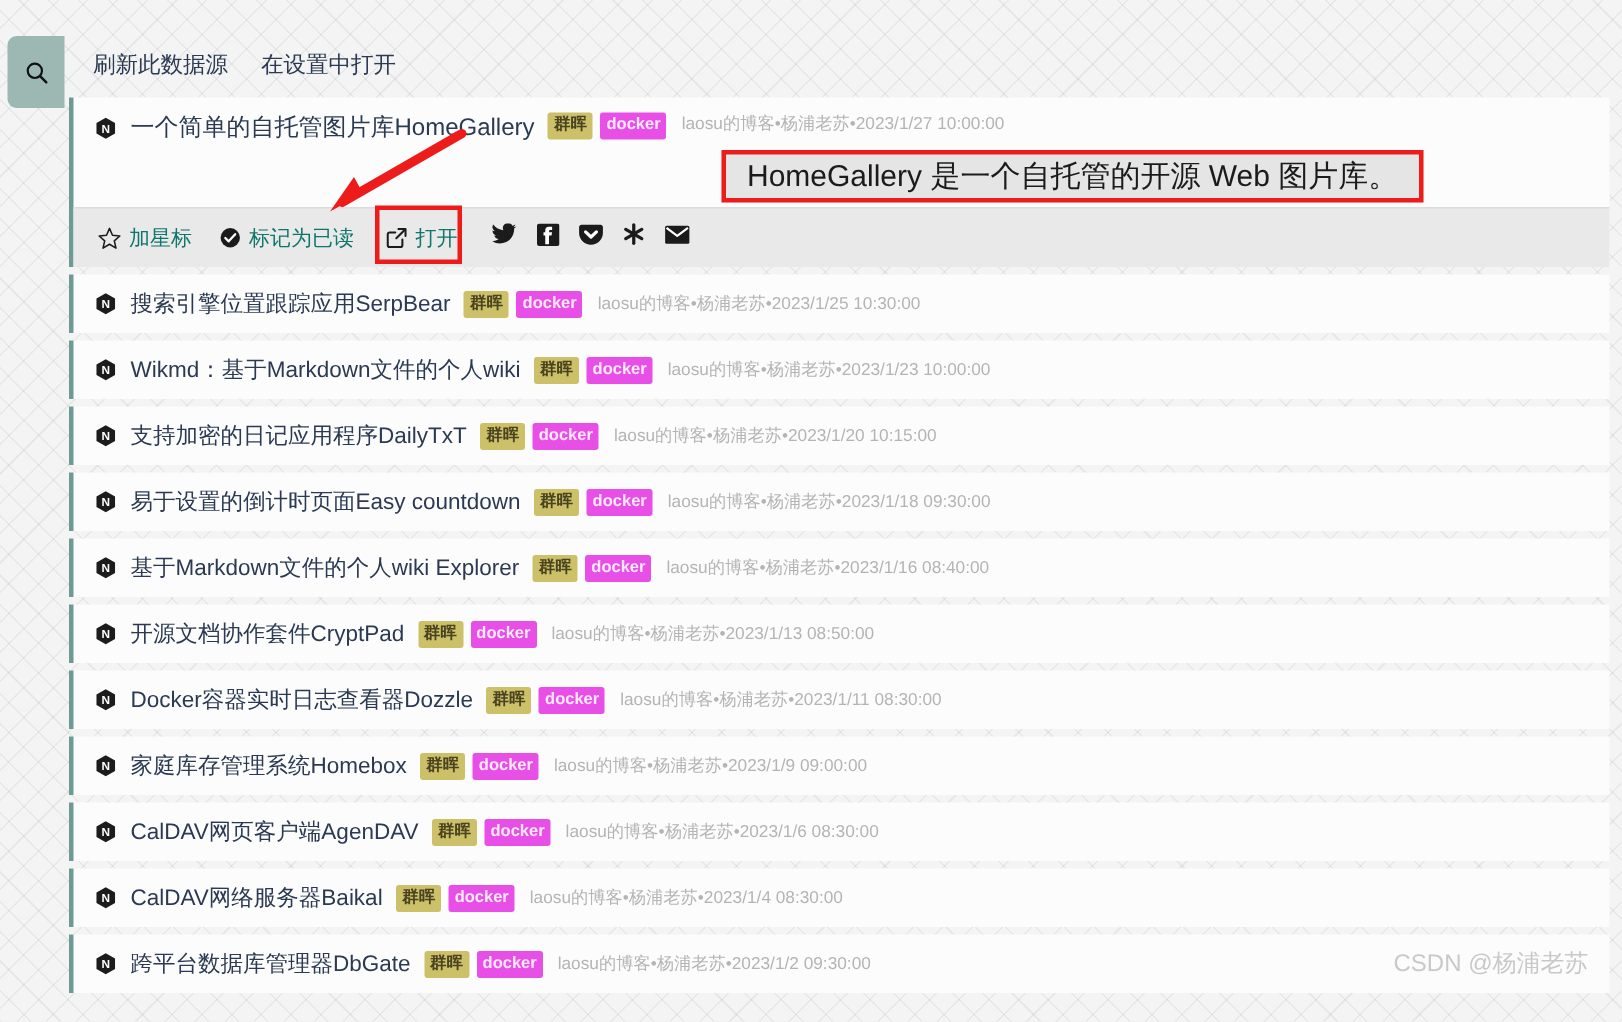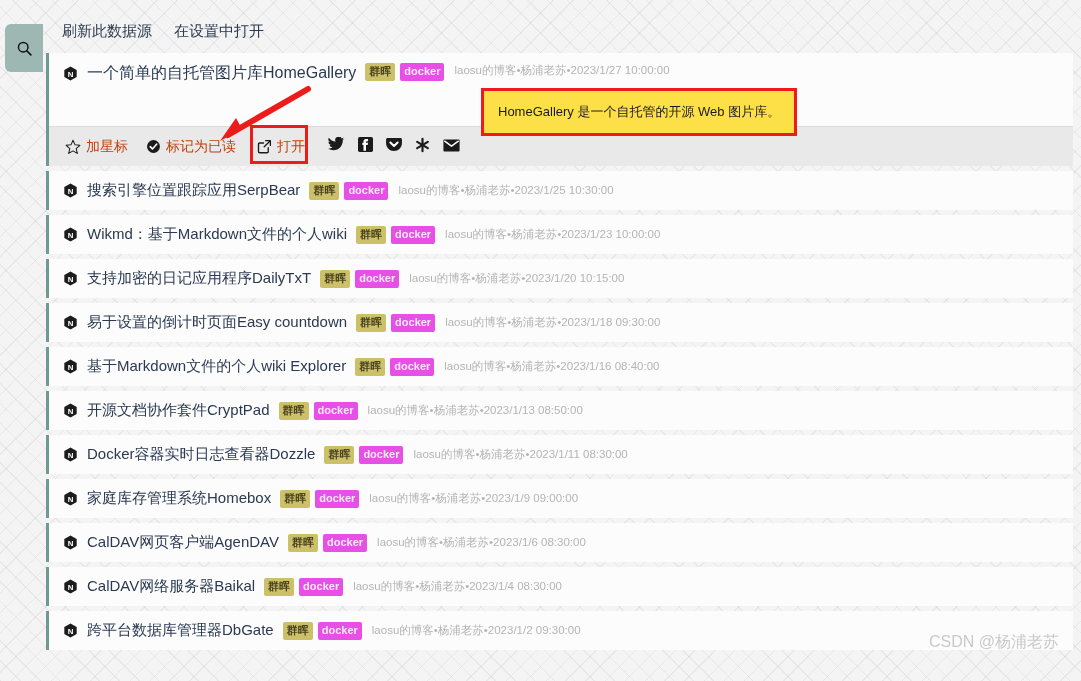--- a/index.html
+++ b/index.html
@@ -46,21 +46,21 @@
     display: flex;
     align-items: center;
     justify-content: center;
     cursor: pointer;
   }
   .search-button svg { display: block; }
 
   
   .main {
     position: absolute;
-    left: 40px; top: 0;
+    left: 40px; top: 12px;
     width: 1041px;
     height: 511px;
   }
 
   .toolbar-links {
     padding: 22px 0 12px 22px;
     display: flex;
     gap: 22px;
     align-items: center;
     font-size: 15px;
@@ -155,21 +155,21 @@
     align-items: center;
     padding-left: 16px;
     gap: 0;
   }
 
   .action {
     display: flex;
     align-items: center;
     gap: 5px;
     font-size: 14px;
-    color: #c2410c;
+    color: #0f766e;
     cursor: pointer;
     margin-right: 18px;
     white-space: nowrap;
   }
   .action svg { display: block; }
 
   .action-open {
     position: relative;
     padding: 4px 7px;
     margin-right: 16px;
@@ -189,23 +189,23 @@
     gap: 13px;
   }
   .social-icons span { cursor: pointer; display: block; }
 
   
   .callout {
     position: absolute;
     left: 432px;
     top: 35px;
     border: 3px solid #ee1b1b;
-    background: #fde047;
-    padding: 12px 14px;
-    font-size: 13px;
+    background: #e5e5e5;
+    padding: 1px 14px;
+    font-size: 20px;
     color: #1b1b1b;
     white-space: nowrap;
   }
 
   
   .arrow-annotation {
     position: absolute;
     left: 190px;
     top: 85px;
     width: 130px;

